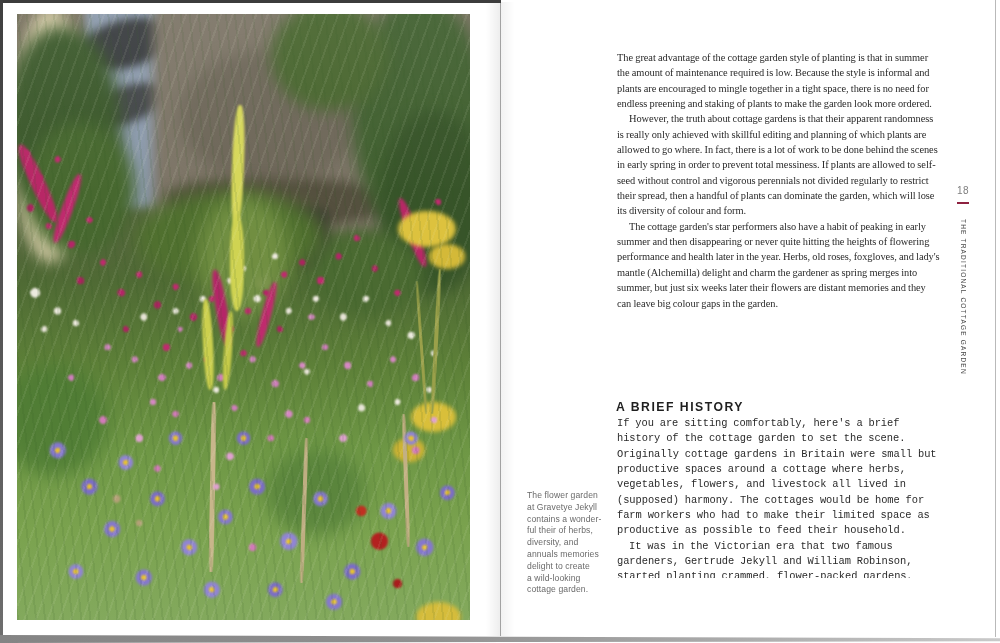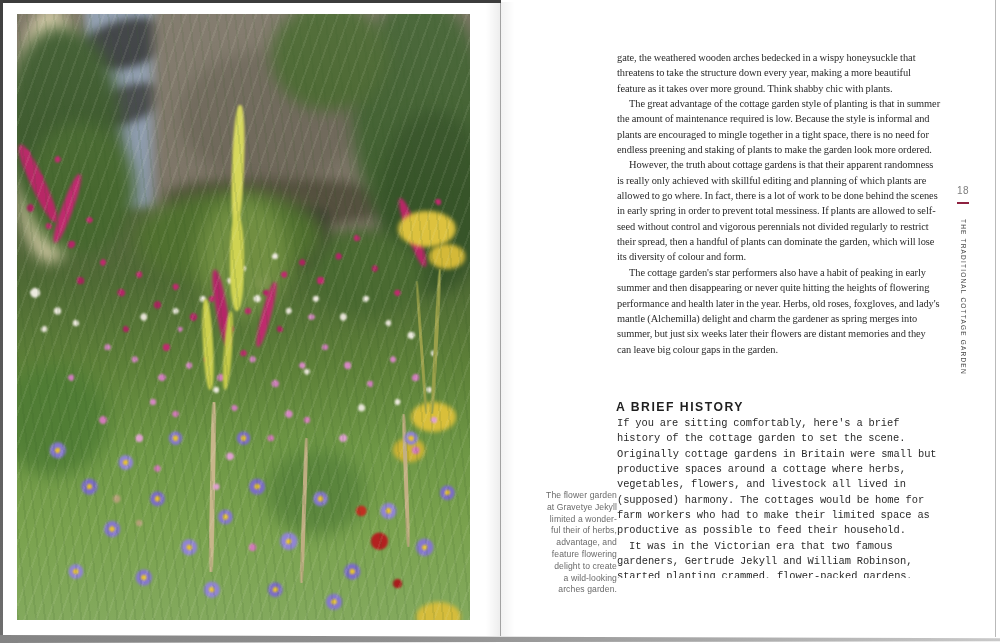--- a/index.html
+++ b/index.html
@@ -168,21 +168,21 @@
   .body-block{position:absolute;left:617px;width:324px;color:#2a2a2a;font-size:10.4px;
               line-height:15.35px;letter-spacing:-0.05px;word-spacing:-0.3px;text-align:left;overflow:hidden;}
   .body-block p{margin:0;}
   .body-block p + p{text-indent:12px;}
   #intro-block{top:50px;max-height:338px;}
   #history-block{top:416px;max-height:162px;font-family:Liberation Mono, monospace;}
   .section-heading{position:absolute;left:616px;top:399px;font-family:"Liberation Sans","DejaVu Sans",sans-serif;
                    font-weight:bold;font-size:13px;letter-spacing:1.6px;color:#1f1f1f;
                    transform:scaleX(0.94);transform-origin:left;}
   .caption{position:absolute;left:527px;top:490px;width:90px;font-family:"Liberation Sans","DejaVu Sans",sans-serif;
-           font-size:8.6px;line-height:11.8px;color:#6a6a6a;letter-spacing:0.1px;text-align:right;}
+           font-size:8.6px;line-height:11.8px;color:#6a6a6a;letter-spacing:0.1px;}
   .caption div{white-space:nowrap;}
 
   
   .folio{position:absolute;left:948px;top:185px;width:30px;text-align:center;
          font-family:"Liberation Sans","DejaVu Sans",sans-serif;font-size:10px;color:#7e7e7e;letter-spacing:0.5px;}
   .accent-rule{position:absolute;left:957px;top:202px;width:12px;height:2.2px;background:#8e2140;}
   .running-title{position:absolute;left:948px;top:219px;width:30px;height:170px;display:flex;justify-content:center;}
   .running-title span{writing-mode:vertical-rl;font-family:"Liberation Sans","DejaVu Sans",sans-serif;
                       font-size:6.5px;letter-spacing:1.2px;color:#4a4a4a;white-space:nowrap;}
 </style>
@@ -245,31 +245,30 @@
     <div class="ph-wash"></div>
   </div>
 
   <div class="spine-shade-l"></div>
   <div class="spine-shade-r"></div>
   <div class="spine"></div>
 
   <div class="caption">
       <div>The flower garden</div>
       <div>at Gravetye Jekyll</div>
-      <div>limited a wonder-</div>
+      <div>contains a wonder-</div>
       <div>ful their of herbs,</div>
-      <div>advantage, and</div>
-      <div>feature flowering</div>
+      <div>diversity, and</div>
+      <div>annuals memories</div>
       <div>delight to create</div>
       <div>a wild-looking</div>
-      <div>arches garden.</div>
+      <div>cottage garden.</div>
     </div>
 
   <div id="intro-block" class="body-block">
-      <p>gate, the weathered wooden arches bedecked in a wispy honeysuckle that threatens to take the structure down every year, making a more beautiful feature as it takes over more ground. Think shabby chic with plants.</p>
       <p>The great advantage of the cottage garden style of planting is that in summer the amount of maintenance required is low. Because the style is informal and plants are encouraged to mingle together in a tight space, there is no need for endless preening and staking of plants to make the garden look more ordered.</p>
       <p>However, the truth about cottage gardens is that their apparent randomness is really only achieved with skillful editing and planning of which plants are allowed to go where. In fact, there is a lot of work to be done behind the scenes in early spring in order to prevent total messiness. If plants are allowed to self-seed without control and vigorous perennials not divided regularly to restrict their spread, then a handful of plants can dominate the garden, which will lose its diversity of colour and form.</p>
       <p>The cottage garden's star performers also have a habit of peaking in early summer and then disappearing or never quite hitting the heights of flowering performance and health later in the year. Herbs, old roses, foxgloves, and lady's mantle (Alchemilla) delight and charm the gardener as spring merges into summer, but just six weeks later their flowers are distant memories and they can leave big colour gaps in the garden.</p>
     </div>
 
   <div class="section-heading">A BRIEF HISTORY</div>
 
   <div id="history-block" class="body-block">
       <p>If you are sitting comfortably, here's a brief history of the cottage garden to set the scene. Originally cottage gardens in Britain were small but productive spaces around a cottage where herbs, vegetables, flowers, and livestock all lived in (supposed) harmony. The cottages would be home for farm workers who had to make their limited space as productive as possible to feed their household.</p>
       <p>It was in the Victorian era that two famous gardeners, Gertrude Jekyll and William Robinson, started planting crammed, flower-packed gardens, with informal layouts, influenced by the original cottage gardens. This reinterpretation became popular and over time took with it the cottage</p>

